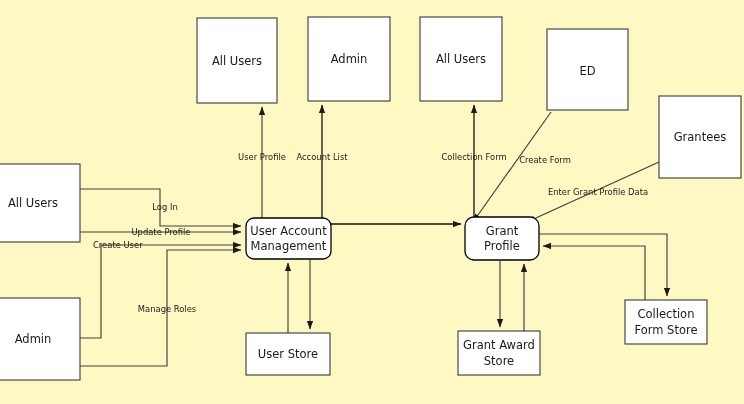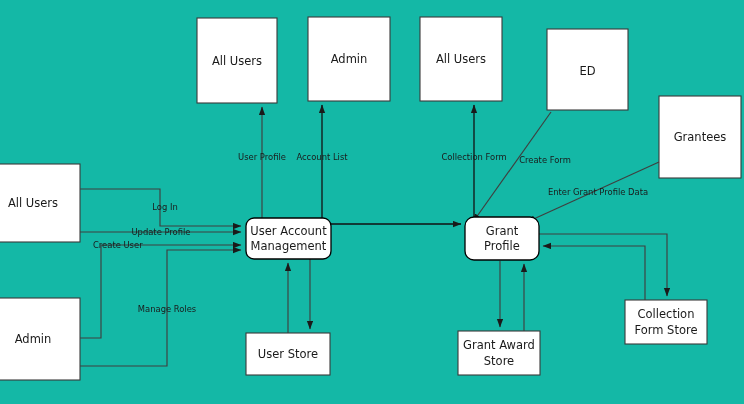--- a/index.html
+++ b/index.html
@@ -4,21 +4,21 @@
 <style>
   html, body {
     margin: 0;
     padding: 0;
     background: #ffffff;
   }
   #canvas {
     position: relative;
     width: 744px;
     height: 404px;
-    background: #14b8a6;
+    background: #fef9c3;
     overflow: hidden;
     font-family: "DejaVu Sans", sans-serif;
   }
   svg#dfd {
     position: absolute;
     top: 0;
     left: 0;
     width: 744px;
     height: 404px;
   }

